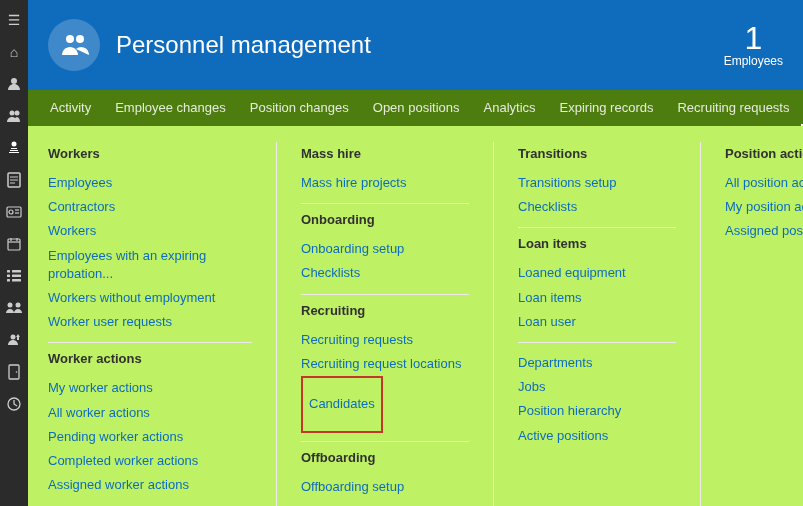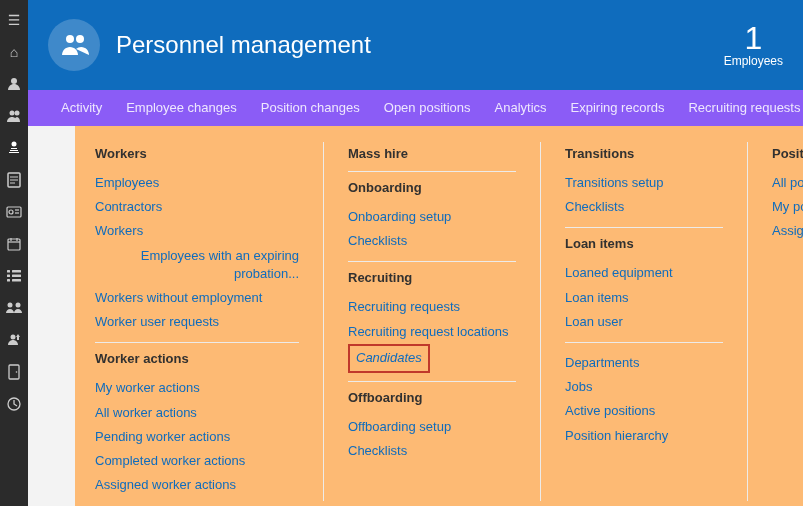--- a/index.html
+++ b/index.html
@@ -79,47 +79,46 @@
       font-weight: 300;
       line-height: 1;
     }
     .header-stat-label {
       font-size: 12px;
       font-weight: 400;
     }
 
     
     .nav-tabs {
-      background: #8b5cf6;
+      background: #4d7c0f;
       display: flex;
       align-items: flex-end;
-      padding: 0 21px;
+      padding: 0 10px;
       height: 36px;
       flex-shrink: 0;
     }
     .nav-tab {
       padding: 6px 12px;
       color: rgba(255,255,255,0.85);
       font-size: 13px;
       cursor: pointer;
       border-bottom: 2px solid transparent;
       white-space: nowrap;
       height: 36px;
       display: flex;
       align-items: center;
     }
     .nav-tab.active { color: white; border-bottom: 2px solid white; font-weight: 600; }
 
     
     .content {
-      background: #fdba74;
+      background: #bef264;
       flex: 1;
       overflow-y: auto;
       padding: 16px 20px;
-      margin-left: 47px;
     }
 
     
     .menu-grid {
       display: flex;
       gap: 0;
       flex-wrap: nowrap;
     }
 
     .menu-section {
@@ -144,26 +143,25 @@
       padding: 3px 0;
       font-size: 13px;
       cursor: pointer;
       line-height: 1.4;
     }
 
     
     .candidates-box {
       display: inline-block;
       border: 2px solid #c0392b;
-      padding: 2px 6px;
+      padding: 16px 6px;
       color: #0f6cbd;
       cursor: pointer;
       font-size: 13px;
       line-height: 1.6;
-      font-style: italic;
     }
 
     .section-divider {
       border: none;
       border-top: 1px solid #edebe9;
       margin: 8px 0;
       width: 100%;
     }
   </style>
 </head>
@@ -287,38 +285,39 @@
   </div>
 
   <div class="content">
     <div class="menu-grid">
 
       <div class="menu-section" style="min-width:220px; max-width:240px;">
         <div class="menu-section-title">Workers</div>
         <a class="menu-link">Employees</a>
         <a class="menu-link">Contractors</a>
         <a class="menu-link">Workers</a>
-        <a class="menu-link" style="word-break:break-word;text-align:right;">Employees with an expiring probation...</a>
+        <a class="menu-link" style="word-break:break-word;">Employees with an expiring probation...</a>
         <a class="menu-link">Workers without employment</a>
         <a class="menu-link">Worker user requests</a>
 
         <hr class="section-divider">
 
         <div class="menu-section-title">Worker actions</div>
         <a class="menu-link">My worker actions</a>
         <a class="menu-link">All worker actions</a>
         <a class="menu-link">Pending worker actions</a>
         <a class="menu-link">Completed worker actions</a>
         <a class="menu-link">Assigned worker actions</a>
       </div>
 
       <div style="width:1px; background:#edebe9; margin: 0 8px; flex-shrink:0;"></div>
 
       <div class="menu-section" style="min-width:200px; max-width:220px;">
         <div class="menu-section-title">Mass hire</div>
+        <a class="menu-link">Mass hire projects</a>
 
         <hr class="section-divider">
 
         <div class="menu-section-title">Onboarding</div>
         <a class="menu-link">Onboarding setup</a>
         <a class="menu-link">Checklists</a>
 
         <hr class="section-divider">
 
         <div class="menu-section-title">Recruiting</div>
@@ -344,22 +343,22 @@
 
         <div class="menu-section-title">Loan items</div>
         <a class="menu-link">Loaned equipment</a>
         <a class="menu-link">Loan items</a>
         <a class="menu-link">Loan user</a>
 
         <hr class="section-divider">
 
         <a class="menu-link">Departments</a>
         <a class="menu-link">Jobs</a>
+        <a class="menu-link">Position hierarchy</a>
         <a class="menu-link">Active positions</a>
-        <a class="menu-link">Position hierarchy</a>
       </div>
 
       <div style="width:1px; background:#edebe9; margin: 0 8px; flex-shrink:0;"></div>
 
       <div class="menu-section" style="min-width:190px;">
         <div class="menu-section-title">Position actions</div>
         <a class="menu-link">All position actions</a>
         <a class="menu-link">My position actions</a>
         <a class="menu-link">Assigned position actions</a>
       </div>

